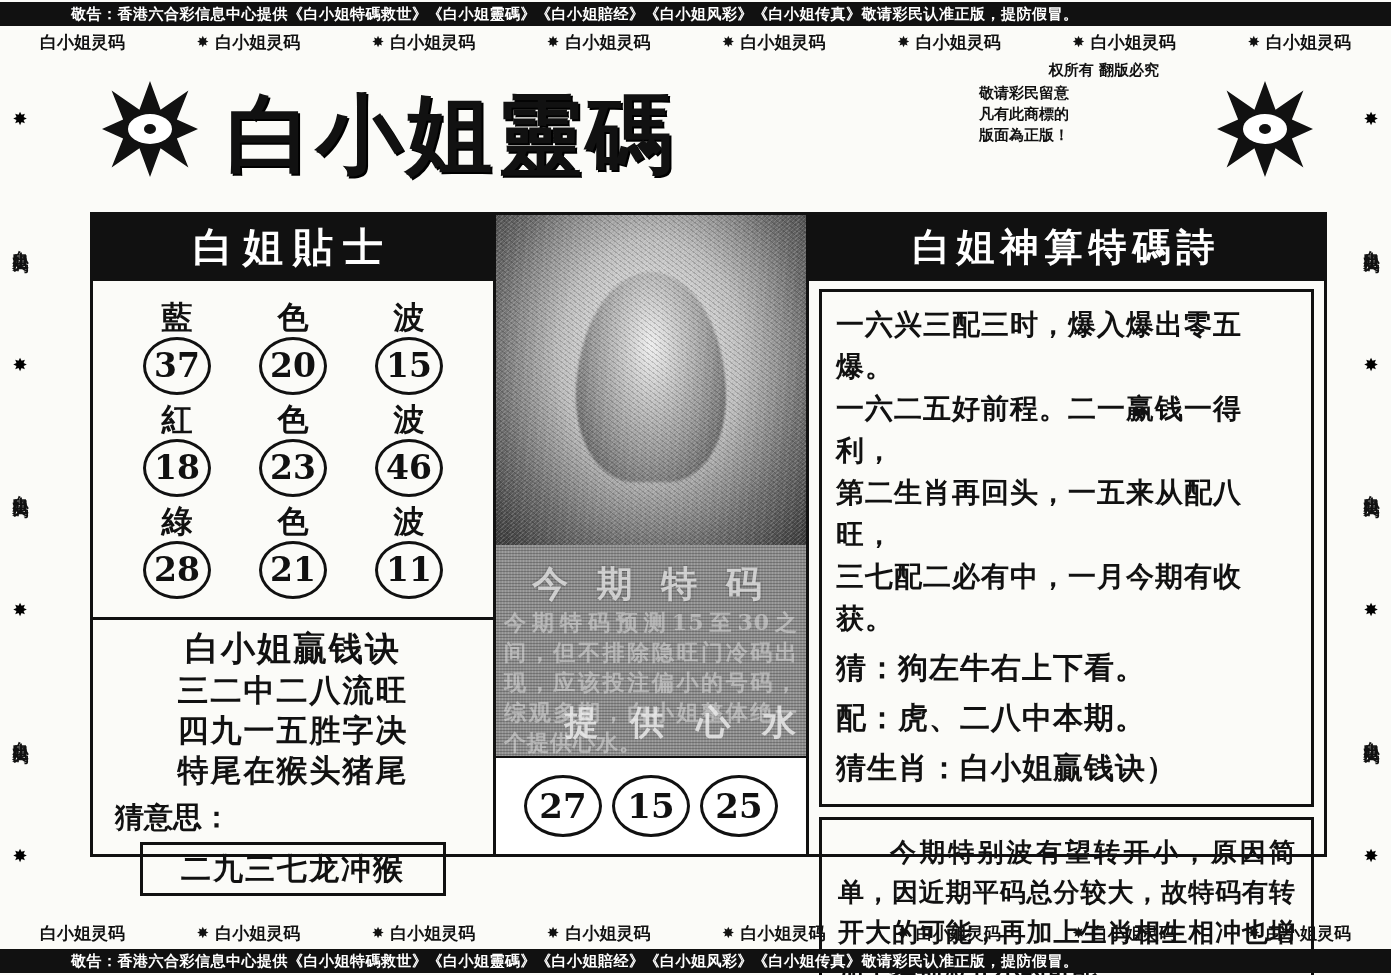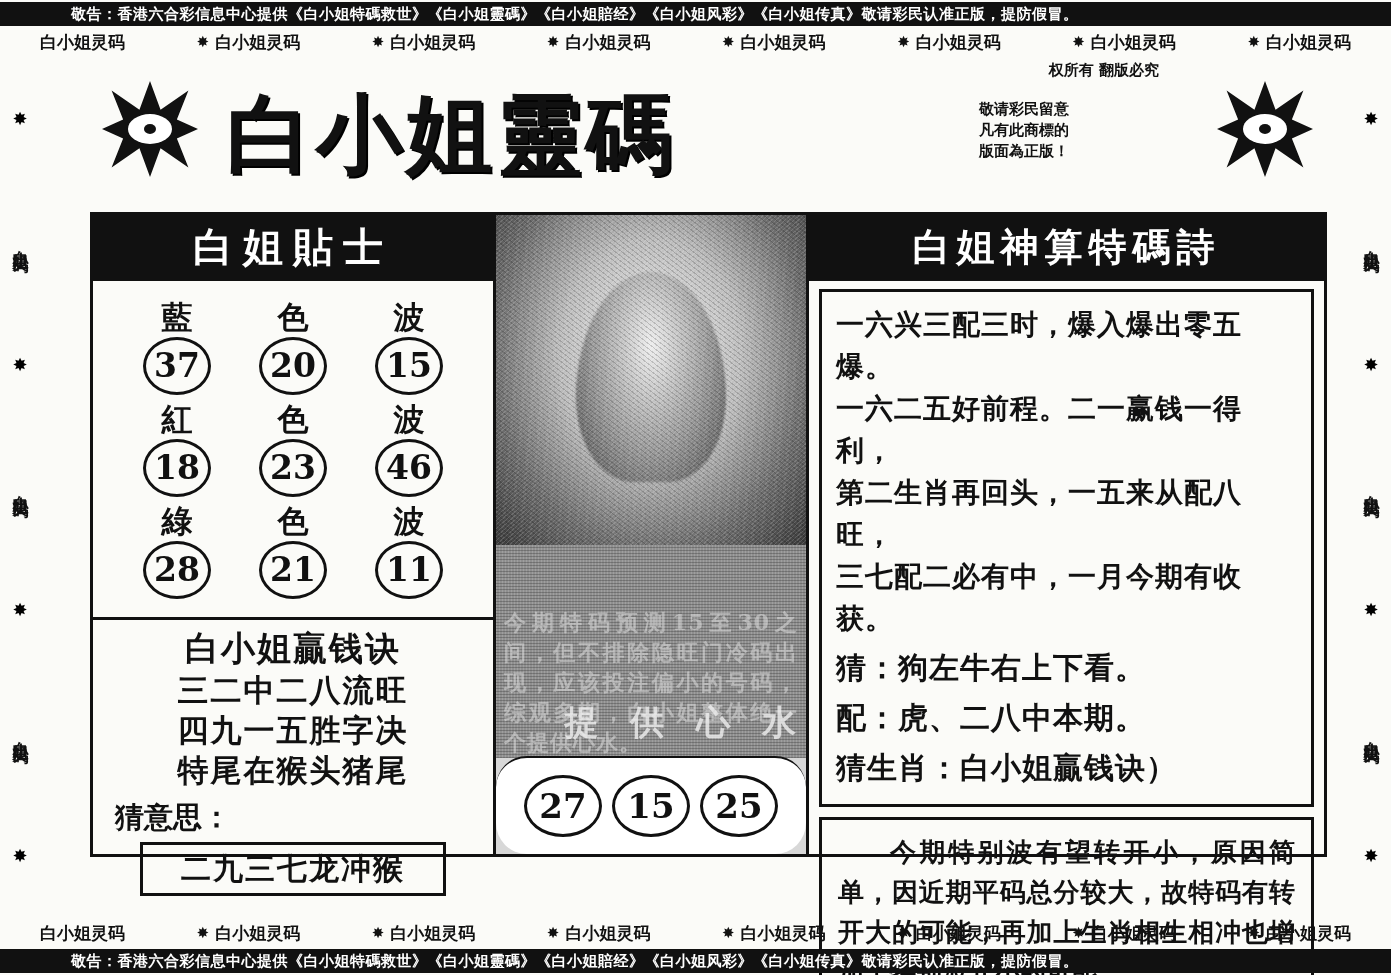--- a/index.html
+++ b/index.html
@@ -94,21 +94,21 @@
     letter-spacing:4px;
     text-shadow:2px 2px 0 #000;
   }
   .copy-note{
     position:absolute;right:176px;top:0px;
     width:180px;
     font-size:15px;font-weight:bold;color:#111;
     line-height:21px;
     text-align:left;
   }
-  .copy-note .line1{text-align:right;margin-bottom:18px;}
+  .copy-note .line1{text-align:right;margin-bottom:2px;}
 
   
   .frame{
     position:absolute;left:90px;right:64px;top:212px;bottom:118px;
     border:3px solid #111;
     display:flex;
   }
   .col-left{width:400px;border-right:3px solid #111;position:relative;}
   .col-mid{width:310px;border-right:3px solid #111;position:relative;background:#d8d8d8;}
   .col-right{flex:1;position:relative;}
@@ -221,21 +221,20 @@
     text-align:right;
     font-family:"DejaVu Serif","Liberation Serif",serif;
     font-weight:bold;color:#f0f0f0;opacity:.8;
     font-size:34px;letter-spacing:10px;
   }
   .mid-balls{
     position:absolute;left:0;right:0;bottom:0;height:96px;
     background:#fff;
     display:flex;align-items:center;justify-content:center;gap:10px;
     border-top:2px solid #111;
-    border-radius:31px;
   }
   .oval{
     width:72px;height:56px;border:3px solid #111;border-radius:50%;
     font-family:"DejaVu Serif","Liberation Serif",serif;
     font-size:34px;font-weight:bold;color:#111;
     line-height:56px;text-align:center;
   }
 
   
   .poem-box{
@@ -403,20 +402,21 @@
 
       <div class="guess-label">猜意思：</div>
       <div class="guess-box">二九三七龙冲猴</div>
     </div>
 
     <div class="col-mid">
       <div class="photo">
         <div class="idol"></div>
       </div>
       <div class="grain-block">
+        <div class="grain-text">今 期 特 码</div>
         <div class="grain-sub">今期特码预测15至30之间，但不排除隐旺门冷码出现，应该投注偏小的号码，综观多期，白小姐整体绝一个提供心水。</div>
         <div class="grain-bottom">提 供 心 水</div>
       </div>
       <div class="mid-balls">
         <div class="oval">27</div>
         <div class="oval">15</div>
         <div class="oval">25</div>
       </div>
     </div>
 

